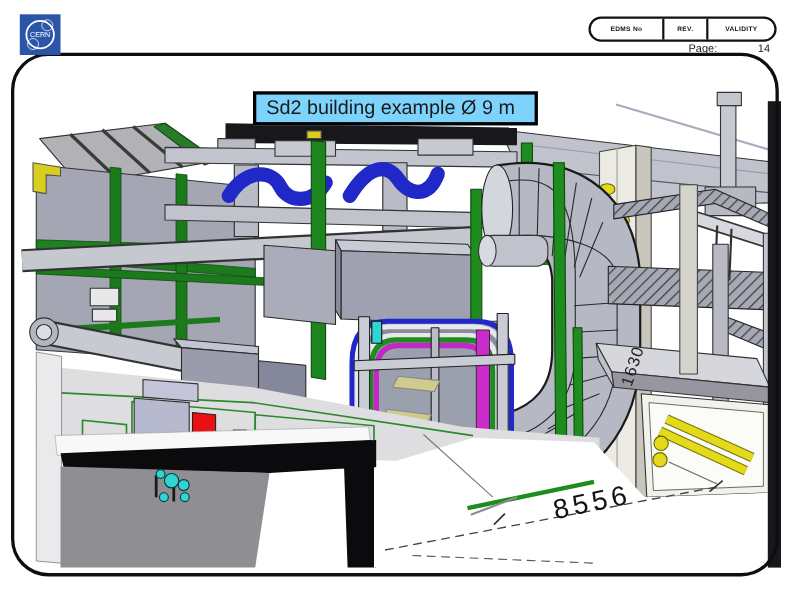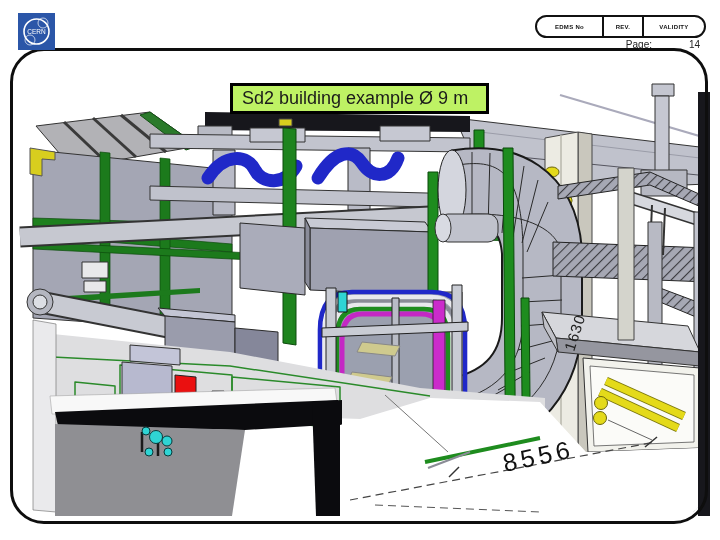--- a/index.html
+++ b/index.html
@@ -18,21 +18,21 @@
   #page-line{position:absolute;left:560px;top:39px;width:148px;height:12px;
              font-size:10px;color:#222;display:flex;justify-content:flex-end;gap:30px;}
   #page-line .num{min-width:18px;text-align:right;margin-right:8px;}
   
   #shadow-bar{position:absolute;left:698px;top:92px;width:12px;height:424px;background:#17171c;}
   #slide-frame{position:absolute;left:10px;top:48px;width:692px;height:470px;
                border:3px solid #0e0e0e;border-radius:34px;pointer-events:none;}
   #scene{position:absolute;left:0;top:0;}
   
   #title-box{position:absolute;left:230px;top:83px;width:259px;height:31px;
-             background:#bef264;border:3px solid #000;box-sizing:border-box;
+             background:#7dd3fc;border:3px solid #000;box-sizing:border-box;
              font-size:18px;line-height:25px;padding-left:9px;color:#1a1a1a;
              white-space:nowrap;overflow:hidden;}
 </style>
 </head>
 <body>
 
 <div id="page">
 
   <svg id="scene" width="720" height="540" viewBox="0 0 720 540">
     <defs>

